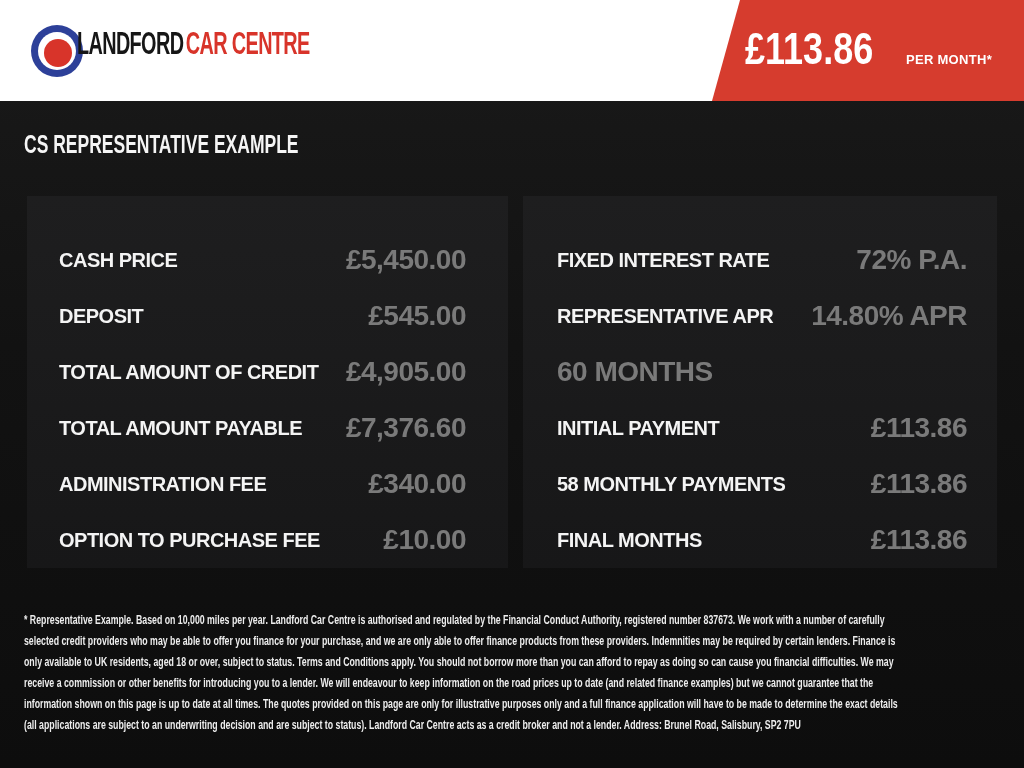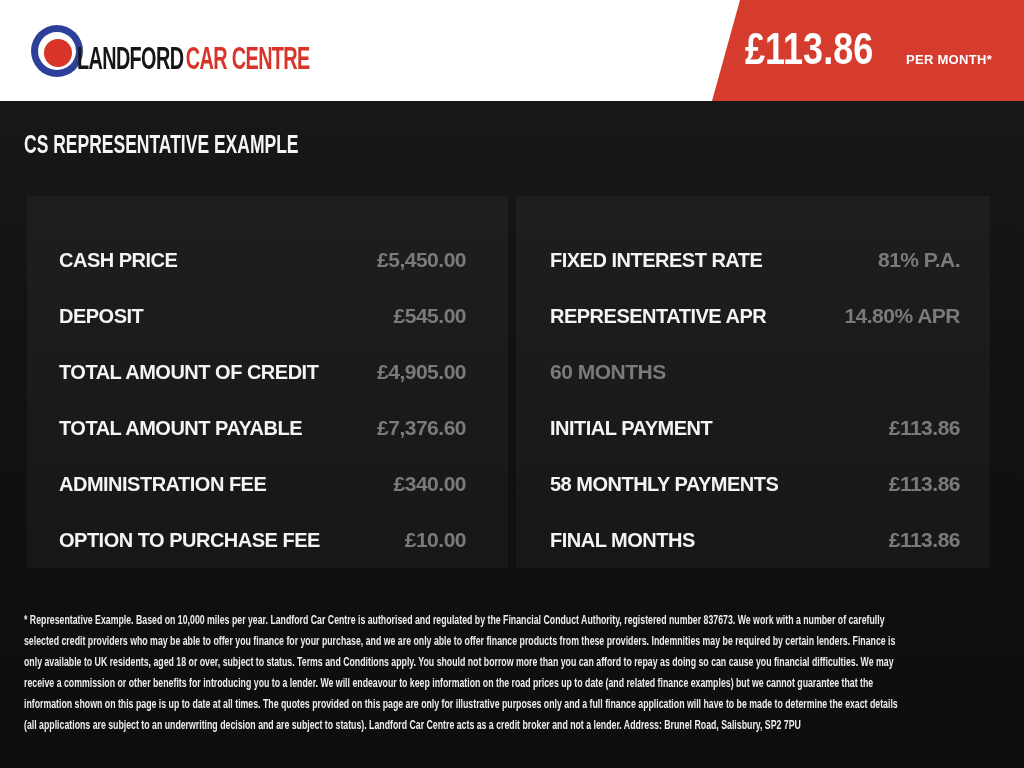--- a/index.html
+++ b/index.html
@@ -8,21 +8,21 @@
     font-family:"Liberation Sans", sans-serif;
     background:linear-gradient(180deg, #1a1a1a 0%, #121212 45%, #0d0d0d 100%);
     position:relative;
   }
 
   
   .topbar {
     position:absolute; top:0; left:0; width:1024px; height:101px;
     background:#ffffff;
   }
-  .logo { position:absolute; left:31px; top:25px; height:52px; display:flex; align-items:flex-end; cursor:pointer; }
+  .logo { position:absolute; left:31px; top:25px; height:52px; display:flex; align-items:flex-start; cursor:pointer; }
   .roundel {
     width:52px; height:52px; border-radius:50%;
     background:var(--logo-blue, #2d4099);
     display:flex; align-items:center; justify-content:center;
     flex:0 0 auto;
   }
   .roundel-mid {
     width:38px; height:38px; border-radius:50%; background:#ffffff;
     display:flex; align-items:center; justify-content:center;
   }
@@ -57,34 +57,34 @@
   }
 
   
   .page-title {
     position:absolute; left:24px; top:132px;
     font-size:25px; line-height:1; font-weight:700; color:#f5f5f5;
     transform:scaleX(0.70); transform-origin:left top; white-space:nowrap;
   }
 
   
-  .panels { position:absolute; left:27px; top:196px; display:flex; gap:8px; }
+  .panels { position:absolute; left:27px; top:196px; display:flex; gap:15px; }
   .panel {
     width:481px; height:372px;
     background:linear-gradient(180deg, #1e1e1f 0%, #171718 100%);
     padding:36px 42px 0 32px;
     display:flex; flex-direction:column;
   }
   .panel.right { width:474px; padding:36px 30px 0 34px;text-align:right; }
   .frow { height:56px; display:flex; justify-content:space-between; align-items:center; }
   .frow-label {
     font-size:20px; font-weight:700; color:#f4f4f4; letter-spacing:-0.5px; white-space:nowrap;
   }
   .frow-value {
-    font-size:21px; font-weight:700; color:var(--value-gray, #7a7a7a);
+    font-size:28px; font-weight:700; color:var(--value-gray, #7a7a7a);
     letter-spacing:-0.5px; white-space:nowrap;
   }
 
   
   .footnote {
     position:absolute; left:24px; top:610px;
     width:1200px;
     transform:scaleX(0.73); transform-origin:left top;
     font-size:12px; line-height:21px; font-weight:700; color:#ededed;
     text-align:left;
@@ -142,21 +142,21 @@
 
       <div class="frow">
         <span class="frow-label">OPTION TO PURCHASE FEE</span>
         <span class="frow-value">£10.00</span>
       </div>
     </section>
   <section class="panel right">
 
       <div class="frow">
         <span class="frow-label">FIXED INTEREST RATE</span>
-        <span class="frow-value">81% P.A.</span>
+        <span class="frow-value">72% P.A.</span>
       </div>
 
       <div class="frow">
         <span class="frow-label">REPRESENTATIVE APR</span>
         <span class="frow-value">14.80% APR</span>
       </div>
 
       <div class="frow">
         <span class="frow-value">60 MONTHS</span>
       </div>

